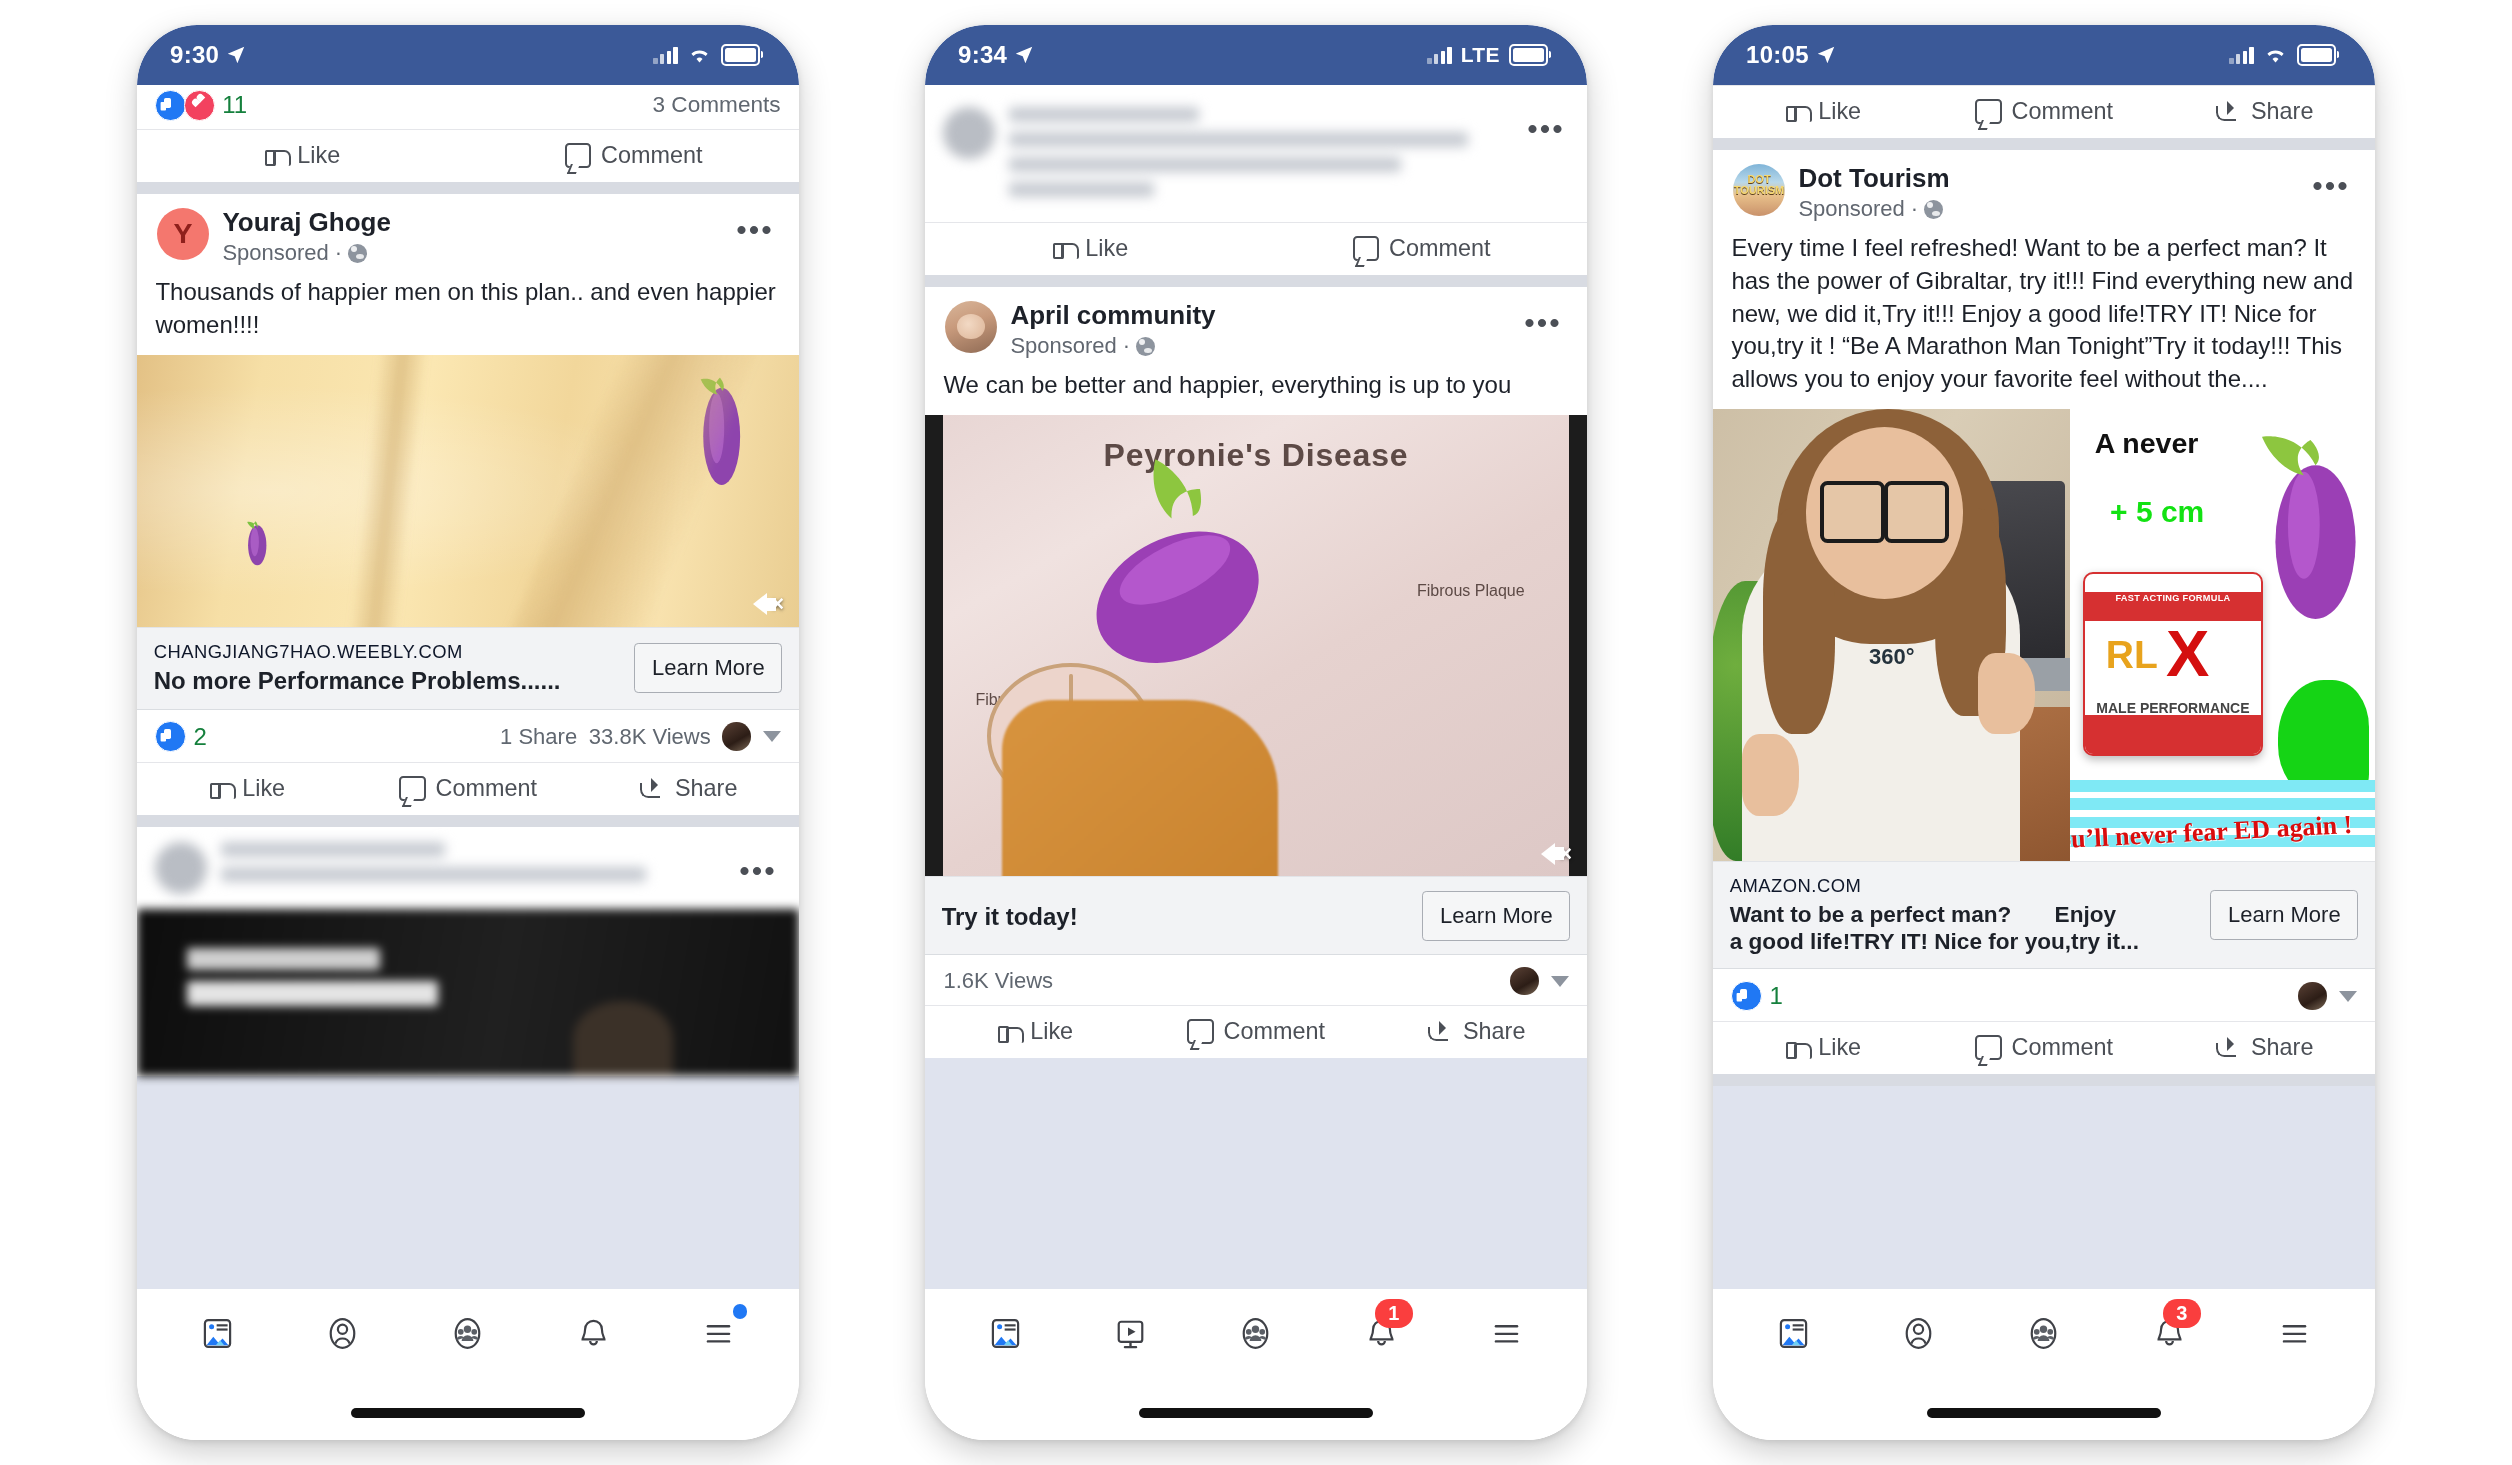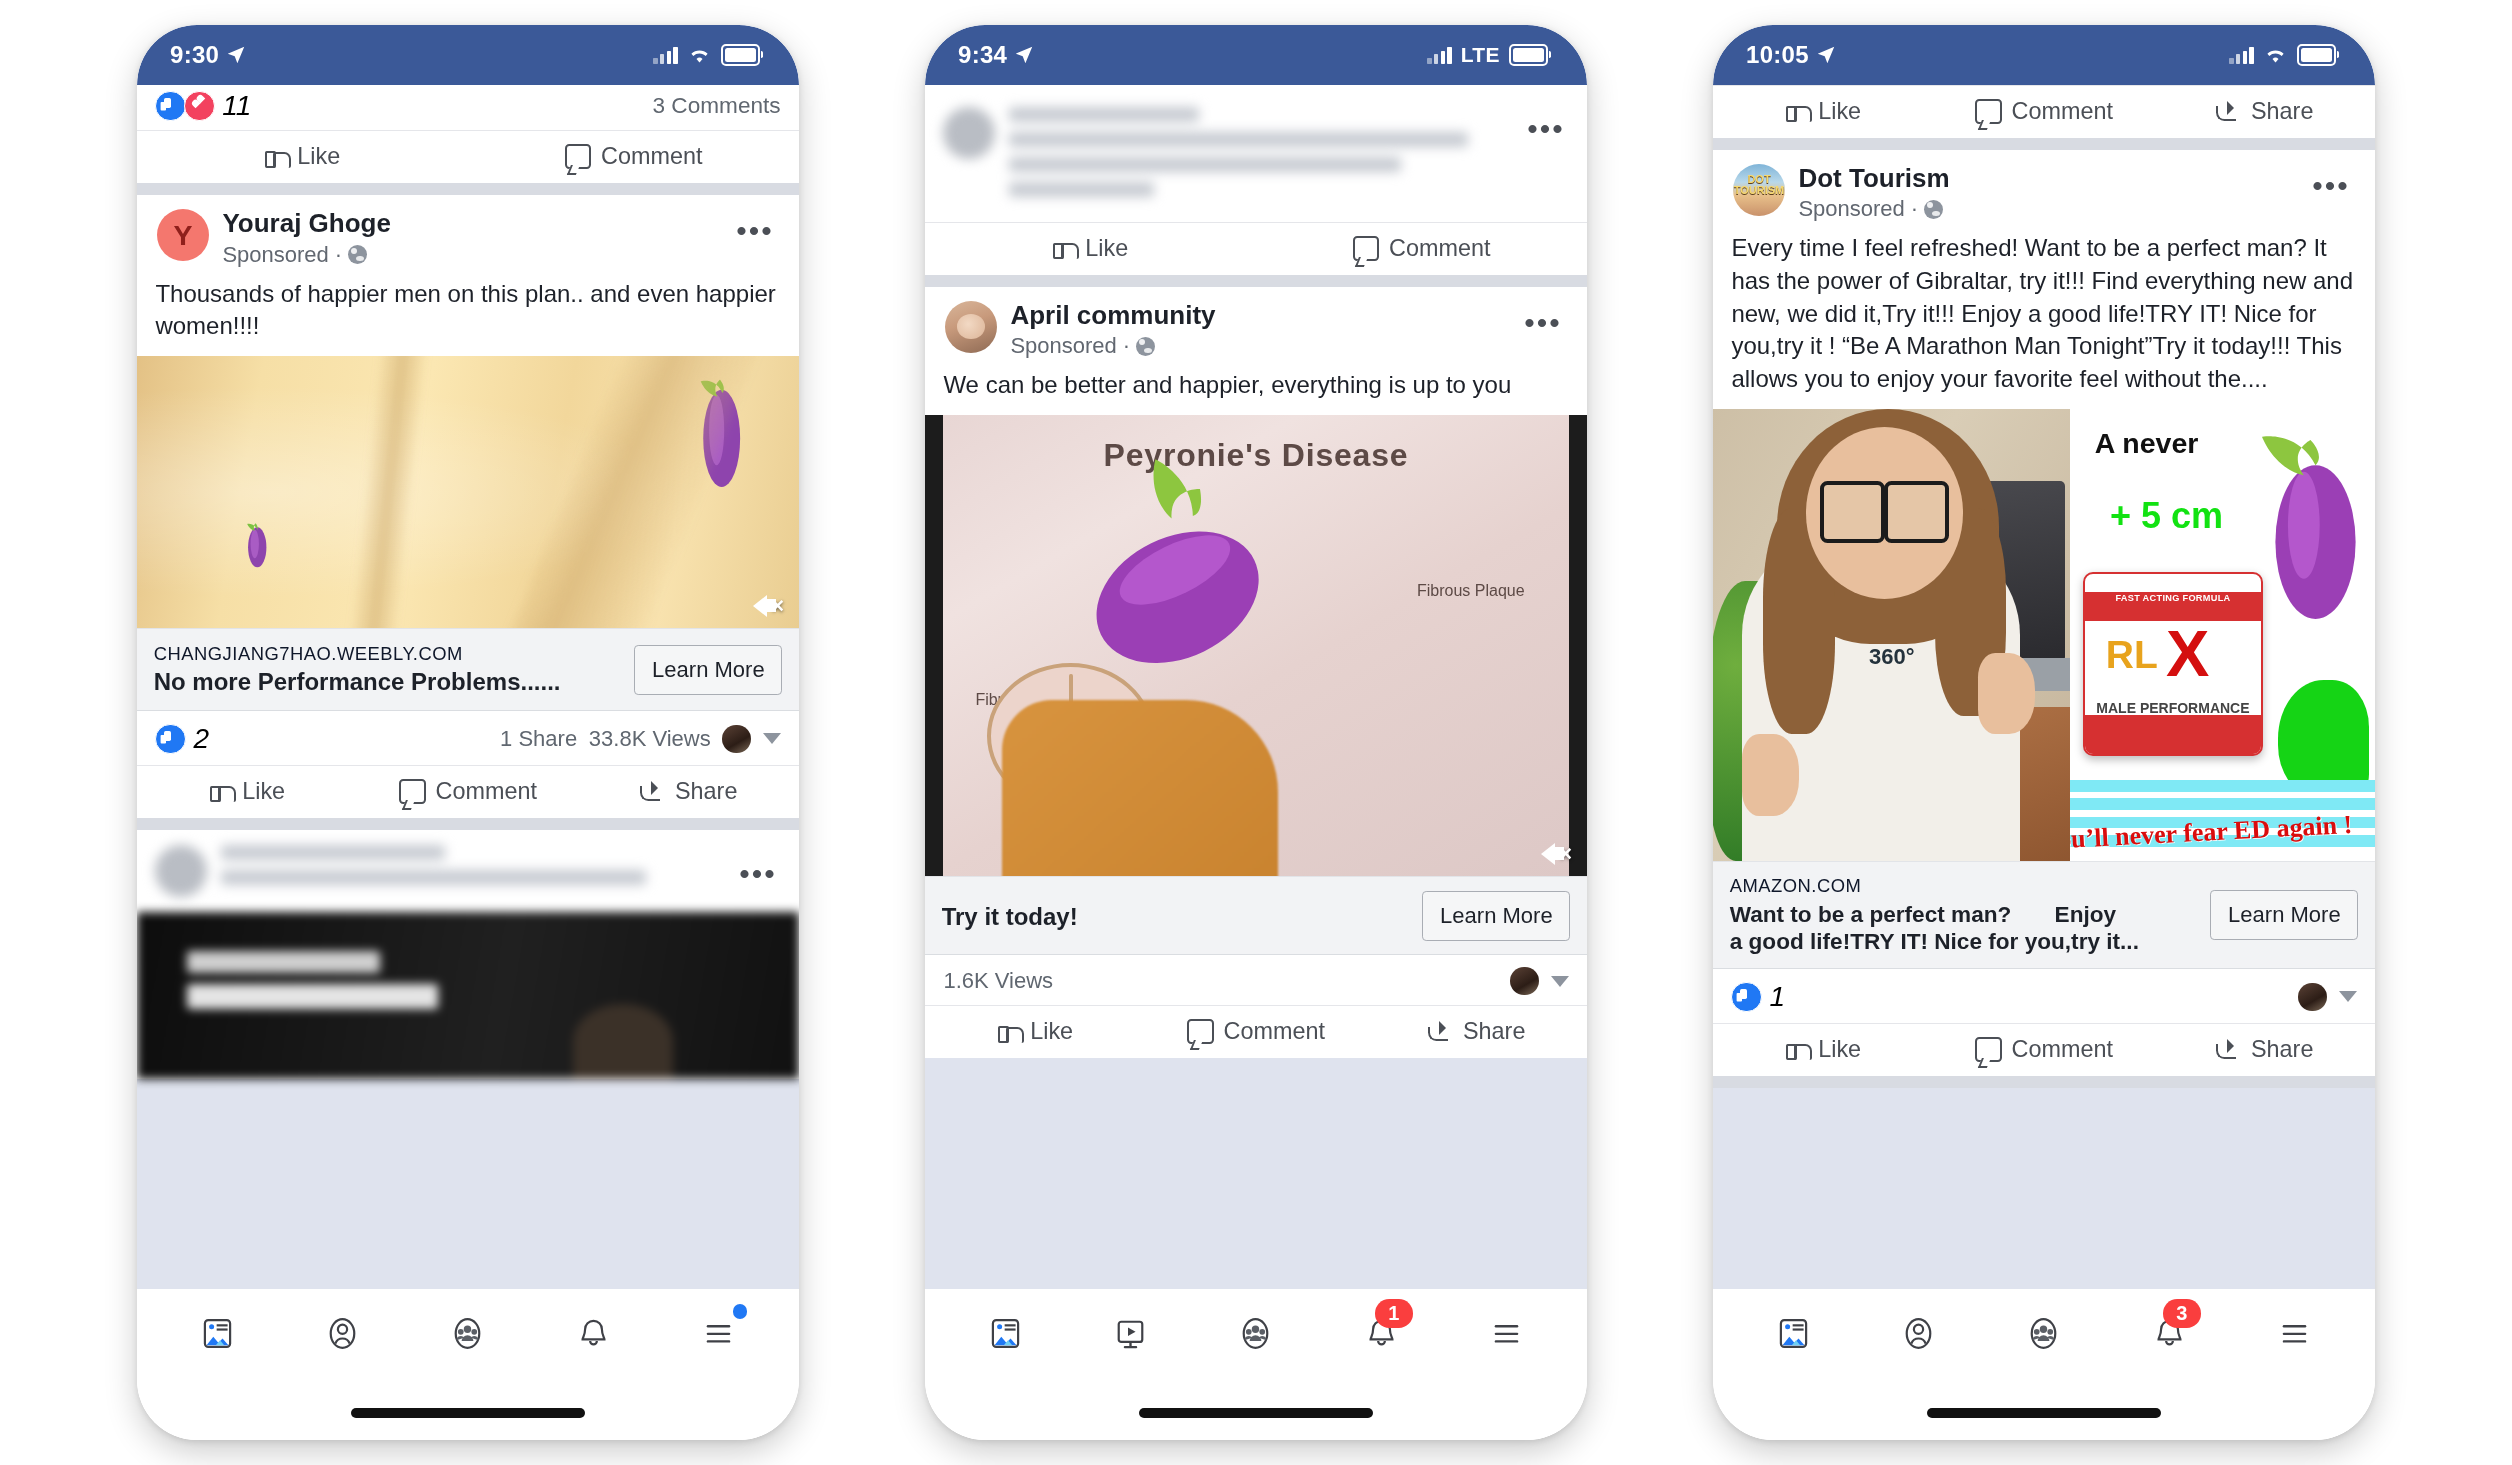--- a/index.html
+++ b/index.html
@@ -115,21 +115,21 @@
   .g-hair{position:absolute;left:18%;top:0;width:62%;height:52%;border-radius:50% 50% 42% 42%;background:#8d6139;}
   .g-hair2{position:absolute;left:14%;top:22%;width:20%;height:50%;background:#8d6139;border-radius:40%;}
   .g-hair3{position:absolute;right:18%;top:22%;width:20%;height:46%;background:#8d6139;border-radius:40%;}
   .g-glass{position:absolute;left:30%;top:16%;width:36%;height:12%;}
   .g-glass i{position:absolute;top:0;width:44%;height:100%;border:4.2px solid #1b1b1b;border-radius:7.5px;background:rgba(220,220,200,.25);}
   .g-glass i:first-child{left:0}.g-glass i:last-child{right:0}
   .g-tee{position:absolute;left:30%;top:52%;width:40%;height:16%;color:#24323c;font-size:22px;font-weight:bold;text-align:center;}
   .g-hand{position:absolute;width:16%;height:18%;background:#e8bf9d;border-radius:30% 45% 45% 30%;}
 
   .m3-aweek{position:absolute;left:8%;top:4%;font-size:28.5px;font-weight:bold;color:#111;}
-  .m3-cm{position:absolute;left:13%;top:19%;font-size:36px;font-weight:bold;color:#12e212;}
+  .m3-cm{position:absolute;left:13%;top:19%;font-size:30px;font-weight:bold;color:#12e212;}
   .m3-box{position:absolute;left:4%;top:36%;width:58%;height:40%;background:#fff;border:2.5px solid #d63031;border-radius:10px;
       box-shadow:0 3.3px 8.4px rgba(0,0,0,.25);overflow:hidden;}
   .m3-box .bar{position:absolute;left:0;right:0;height:16%;background:#d63031;}
   .m3-box .bar.t{top:10%;}
   .m3-box .bar.b{bottom:0;height:22%;}
   .m3-box .fa{position:absolute;top:11%;left:0;right:0;text-align:center;color:#fff;font-size:9.2px;font-weight:bold;letter-spacing:0.3px;}
   .m3-box .rl{position:absolute;left:12%;top:34%;font-size:39px;font-weight:bold;color:#e8a31d;line-height:1;}
   .m3-box .xx{position:absolute;left:46%;top:26%;font-size:65px;font-weight:bold;color:#d40f0f;line-height:1;}
   .m3-box .mps{position:absolute;left:0;right:0;top:70%;text-align:center;font-size:14px;color:#444;font-weight:bold;}
   .m3-green{position:absolute;right:2%;bottom:14%;width:30%;height:26%;background:#15d415;border-radius:50% 40% 20% 45%;}
@@ -159,21 +159,21 @@
   .rx{width:28.5px;height:28.5px;border-radius:50%;display:inline-block;margin-left:-7.5px;border:1.7px solid #fff;position:relative;}
   .rx:first-child{margin-left:0;}
   .rx.like{background:#2078f4;margin-left:0;}
   .rx.like::after{content:"";position:absolute;left:7.5px;top:6.7px;width:7.5px;height:10px;background:#fff;border-radius:1.7px;
       box-shadow:-4.2px 3.3px 0 -0.8px #fff;}
   .rx.love{background:#f3425f;}
   .rx.love::after{content:"";position:absolute;left:6.7px;top:8.4px;width:6.7px;height:6.7px;background:#fff;border-radius:50% 50% 0 0;
       box-shadow:6.7px 0 0 #fff;transform:rotate(-45deg);}
   .rx.haha{background:#f7b125;}
   .rx.haha::after{content:"";position:absolute;left:5.9px;top:11.7px;width:13.4px;height:7.5px;background:#fff;border-radius:0 0 7.5px 7.5px;}
-  .cnt-n{margin-left:7.5px;color:#000000;font-size:28px;font-style:italic;}
+  .cnt-n{margin-left:7.5px;color:#15803d;font-size:24px;}
   .counts .right{margin-left:auto;display:flex;align-items:center;gap:11.7px;}
   .mini-av{width:28.5px;height:28.5px;border-radius:50%;background:linear-gradient(150deg,#5b4236,#2c1d16 60%,#7d6a58);}
   .caret{width:0;height:0;border-left:9.2px solid transparent;border-right:9.2px solid transparent;border-top:11px solid #8d949e;}
 
   
   .actions{display:flex;border-top:0.8px solid #e5e6ea;padding:11.7px 0 13.4px 0;}
   .act{flex:1 1 0;display:flex;align-items:center;justify-content:center;gap:10px;font-size:23.4px;color:#4b4f56;}
   .ic-like{width:22.6px;height:22.6px;position:relative;}
   .ic-like::before{content:"";position:absolute;left:0;bottom:0;width:7.5px;height:12.6px;border:2.1px solid #4b4f56;border-radius:1.7px;}
   .ic-like::after{content:"";position:absolute;left:8.4px;bottom:0;width:14.2px;height:14.2px;border:2.1px solid #4b4f56;

